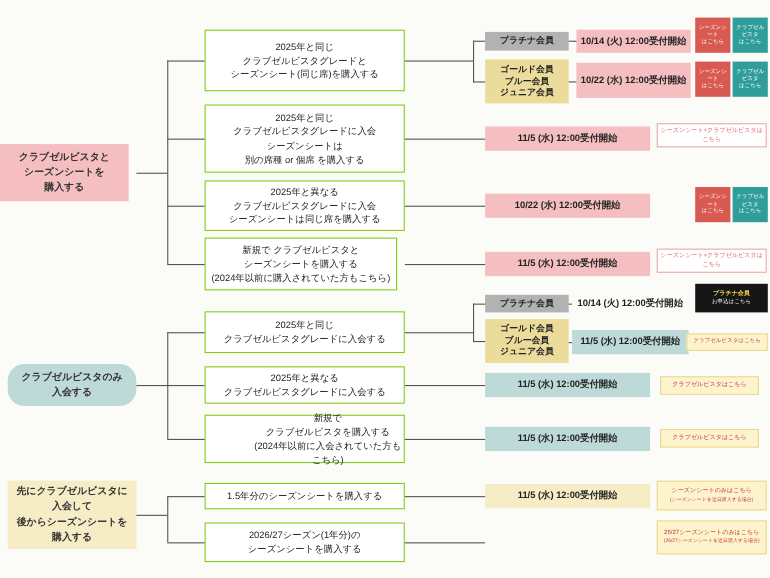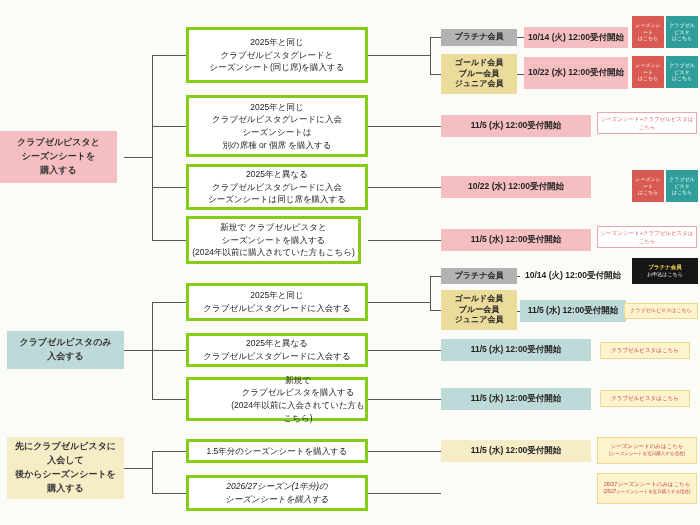--- a/index.html
+++ b/index.html
@@ -1,20 +1,20 @@
 <!DOCTYPE html>
 <html><head>
 <meta charset="utf-8">
 <style>
   html,body{margin:0;padding:0;}
   body{font-family:"Liberation Sans", sans-serif;}
   #stage{position:relative;width:700px;height:525px;background:#fbfbf8;overflow:hidden;}
   .box{position:absolute;box-sizing:border-box;display:flex;flex-direction:column;align-items:center;justify-content:center;text-align:center;white-space:pre-line;}
   .group{font-size:9px;font-weight:600;color:#333;line-height:1.55;}
-  .scenario{background:#fff;border:3px solid #84cc16;font-size:8.5px;color:#222;line-height:1.5;}
+  .scenario{background:#fff;border:1px solid #84cc16;font-size:8.5px;color:#222;line-height:1.5;}
   .member{font-size:8px;color:#222;line-height:1.35;font-weight:600;}
   .date{font-size:8.5px;font-weight:700;color:#222;line-height:1.3;}
   .pink{background:#f5bec0;}
   .teal{background:#bedad8;}
   .yellow{background:#f6ecc6;}
   .gray{background:#b2b2b2;}
   .gold{background:#ecdc9c;}
   .badge{font-size:5px;color:#fff;line-height:1.35;cursor:pointer;padding:1px;}
   .badge-red{background:#d85a52;}
   .badge-teal{background:#2f9e9b;}
@@ -30,21 +30,21 @@
   .vline{width:1px;}
 </style>
 </head>
 <body>
 
 <div id="stage">
 
   <div class="box group pink" style="left:0;top:131px;width:117px;height:52px;">クラブゼルビスタと
 シーズンシートを
 購入する</div>
-  <div class="box group teal" style="left:7px;top:331px;width:117px;height:38px;">クラブゼルビスタのみ
+  <div class="box group teal" style="left:7px;top:331px;width:117px;height:38px;border-radius:15px;">クラブゼルビスタのみ
 入会する</div>
   <div class="box group yellow" style="left:7px;top:437px;width:117px;height:62px;">先にクラブゼルビスタに
 入会して
 後からシーズンシートを
 購入する</div>
 
   <div class="box scenario" style="left:186px;top:27px;width:182px;height:56px;">2025年と同じ
 クラブゼルビスタグレードと
 シーズンシート(同じ席)を購入する</div>
   <div class="box scenario" style="left:186px;top:95px;width:182px;height:62px;">2025年と同じ
@@ -58,21 +58,21 @@
 シーズンシートを購入する
 (2024年以前に購入されていた方もこちら)</div>
   <div class="box scenario" style="left:186px;top:283px;width:182px;height:38px;">2025年と同じ
 クラブゼルビスタグレードに入会する</div>
   <div class="box scenario" style="left:186px;top:333px;width:182px;height:34px;">2025年と異なる
 クラブゼルビスタグレードに入会する</div>
   <div class="box scenario" style="left:186px;top:377px;width:182px;height:44px;padding-left:42px;">新規で
 クラブゼルビスタを購入する
 (2024年以前に入会されていた方もこちら)</div>
   <div class="box scenario" style="left:186px;top:439px;width:182px;height:24px;">1.5年分のシーズンシートを購入する</div>
-  <div class="box scenario" style="left:186px;top:475px;width:182px;height:36px;font-style:italic;">2026/27シーズン(1年分)の
+  <div class="box scenario" style="left:186px;top:475px;width:182px;height:36px;">2026/27シーズン(1年分)の
 シーズンシートを購入する</div>
 
   <div class="box member gray" style="left:441px;top:29px;width:76px;height:17px;">プラチナ会員</div>
   <div class="box member gold" style="left:441px;top:54px;width:76px;height:40px;">ゴールド会員
 ブルー会員
 ジュニア会員</div>
   <div class="box member gray" style="left:441px;top:268px;width:76px;height:16px;">プラチナ会員</div>
   <div class="box member gold" style="left:441px;top:290px;width:76px;height:40px;">ゴールド会員
 ブルー会員
 ジュニア会員</div>

